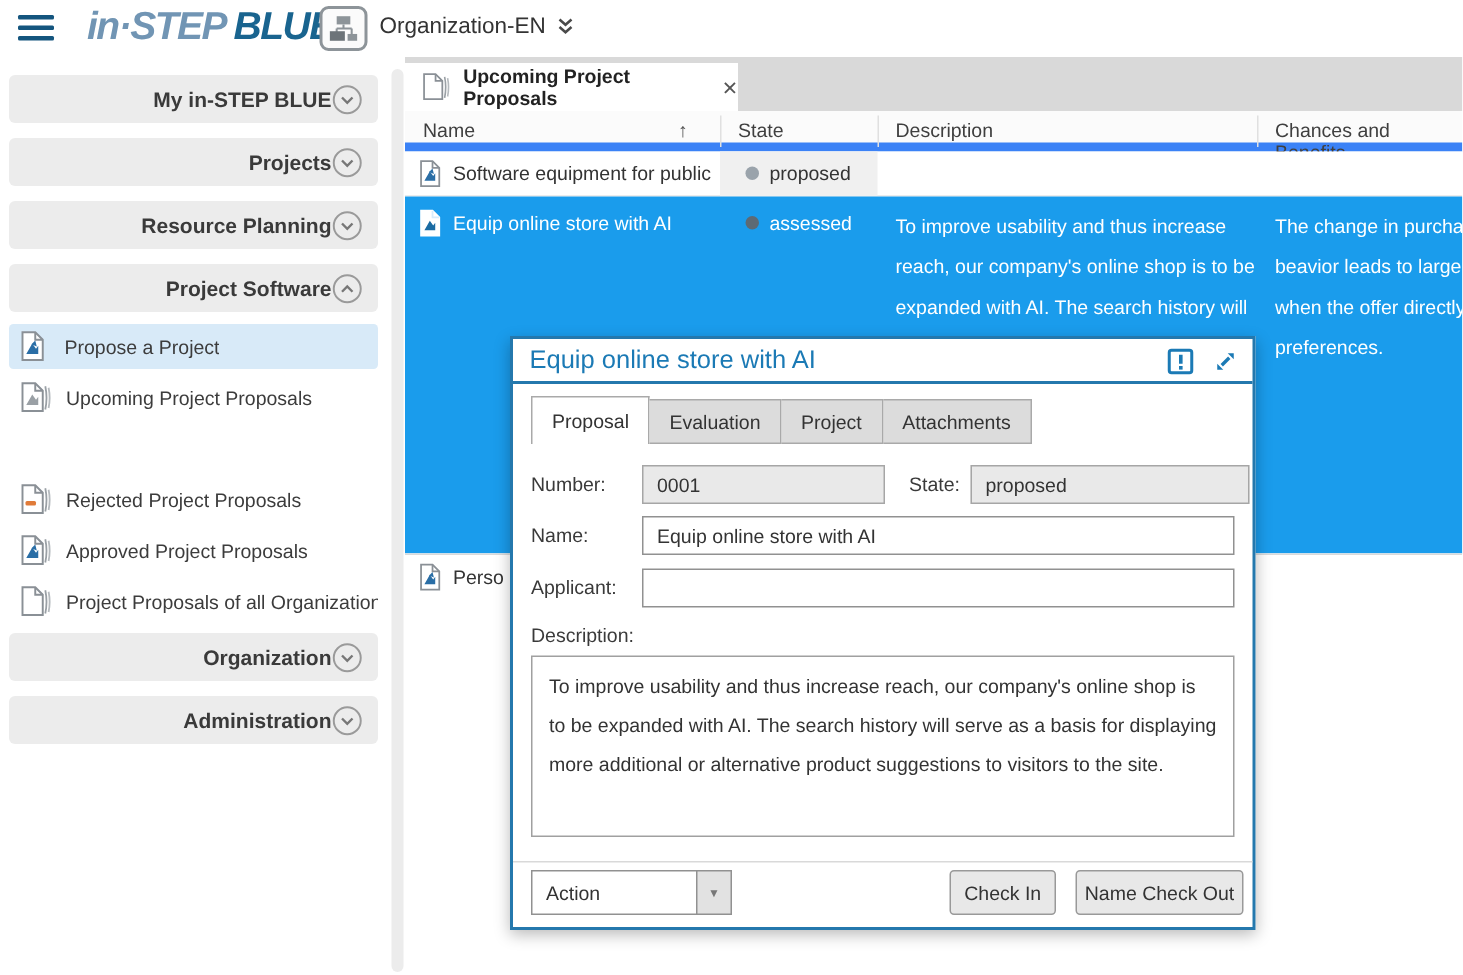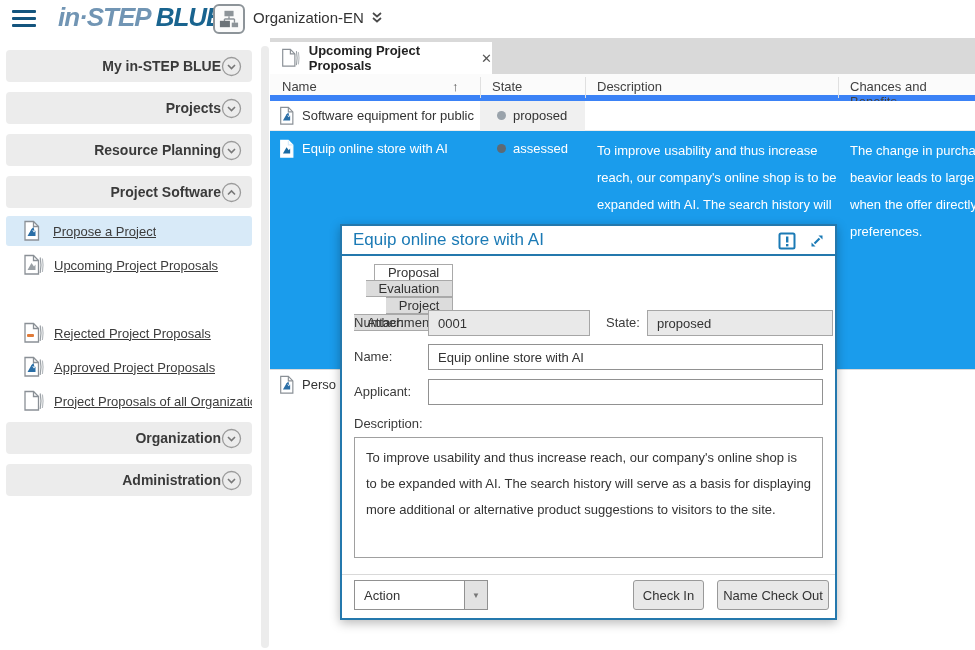--- a/index.html
+++ b/index.html
@@ -14,21 +14,21 @@
   .logo { position:absolute; left:58px; top:2px; font-size:26px; font-style:italic; font-weight:800; letter-spacing:-1px; }
   .logo .lp1 { color:#7195b4; }
   .logo .lp2 { color:#19648f; margin-left:5px; }
   .orgbtn { position:absolute; left:213px; top:4px; width:32px; height:30px; border:2px solid #8d9499; border-radius:6px; background:#fbfbfb; display:flex; align-items:center; justify-content:center; cursor:pointer; }
   .orgsel { position:absolute; left:253px; top:9px; font-size:15px; color:#333; cursor:pointer; display:flex; align-items:center; gap:7px; }
 
   
   .sidebar { position:absolute; left:0; top:38px; width:258px; height:612px; background:#fff;text-align:right; }
   .acchdr { position:absolute; left:6px; width:246px; height:32px; background:#ececec; border-radius:4px; display:flex; align-items:center; padding:0 10px 0 14px; cursor:pointer; }
   .acchdr .lbl { font-size:14px; font-weight:700; color:#3a3a3a; flex:1; }
-  .navitem { position:absolute; left:6px; width:246px; height:30px; display:flex; align-items:center; padding-left:16px; cursor:pointer; white-space:nowrap; overflow:hidden;text-decoration:underline; }
+  .navitem { position:absolute; left:6px; width:246px; height:30px; display:flex; align-items:center; padding-left:6px; cursor:pointer; white-space:nowrap; overflow:hidden; }
   .navitem.active { background:#d8eaf8; border-radius:3px; }
   .navitem .nlbl { font-size:13px; color:#3c3c3c; margin-left:9px; overflow:hidden; white-space:nowrap; }
   .scrollgutter { position:absolute; left:261px; top:46px; width:8px; height:602px; background:#ececec; border-radius:4px; }
 
   
   .tabbar { position:absolute; left:270px; top:38px; width:705px; height:36px; background:#d9d9d9; }
   .tab-active { position:absolute; left:0; top:4px; width:222px; height:32px; background:#fff; display:flex; align-items:center; padding-left:10px; cursor:pointer; }
   .tab-active .tlbl { font-size:13px; font-weight:700; color:#222; margin-left:8px; }
   .tab-close { margin-left:12px; font-size:13px; color:#555; cursor:pointer; }
 
@@ -43,21 +43,21 @@
   .row3 { position:absolute; left:270px; top:369px; width:705px; height:30px; background:#fff; border-top:1px solid #dadada; font-size:13px; color:#333; cursor:pointer; }
   .dot { display:inline-block; width:9px; height:9px; border-radius:50%; }
   .celltext { position:absolute; white-space:nowrap; }
   .mlines div { line-height:27px; white-space:nowrap; }
 
   
   .dialog { position:absolute; left:340px; top:224px; width:497px; height:396px; background:#fff; border:2px solid #2478ad; box-shadow:0 3px 10px rgba(0,0,0,.28); }
   .dtitle { position:absolute; left:0; top:0; width:493px; height:30px; border-bottom:2px solid #2478ad; display:flex; align-items:center; padding-left:11px; }
   .dtitle .txt { font-size:17px; color:#1b7ab5; }
   .dico { position:absolute; top:6px; width:18px; height:18px; cursor:pointer; }
-  .dtabs { position:absolute; left:12px; top:38px; height:32px; display:flex; align-items:flex-end;flex-direction:column; }
+  .dtabs { position:absolute; left:12px; top:38px; height:32px; display:flex; align-items:flex-end; }
   .dtab { height:30px; background:#dcdcdc; border:1px solid #a9a9a9; border-left:none; padding:0 13px; font-size:13px; color:#333; display:flex; align-items:center; cursor:pointer; }
   .dtab:first-child { border-left:1px solid #a9a9a9; }
   .dtab.on { height:32px; background:#fff; border-bottom:none; border-left:1px solid #a9a9a9; }
   .flabel { position:absolute; font-size:13px; color:#3a3a3a; }
   .fin { position:absolute; height:26px; border:1px solid #919191; font-family:"Liberation Sans",sans-serif; font-size:13px; color:#333; padding:0 9px; background:#fff; }
   .fin.ro { background:#e9e9e9; border-color:#a6a6a6; }
   .dtextarea { position:absolute; left:12px; top:211px; width:469px; height:121px; border:1px solid #a0a0a0; font-family:"Liberation Sans",sans-serif; font-size:13px; color:#333; line-height:26px; padding:7px 11px; resize:none; overflow:hidden; background:#fff; }
   .dsep { position:absolute; left:0; top:348px; width:100%; border-top:1px solid #d9d9d9; }
   .combo { position:absolute; left:12px; top:354px; width:154px; height:30px; cursor:pointer; }
   .combo .val { position:absolute; left:0; top:0; width:111px; height:30px; background:#fff; border:1px solid #919191; font-size:13px; color:#333; display:flex; align-items:center; padding-left:9px; }

